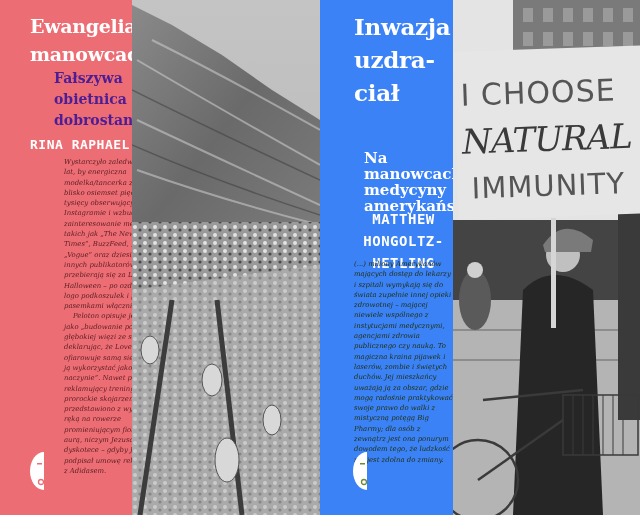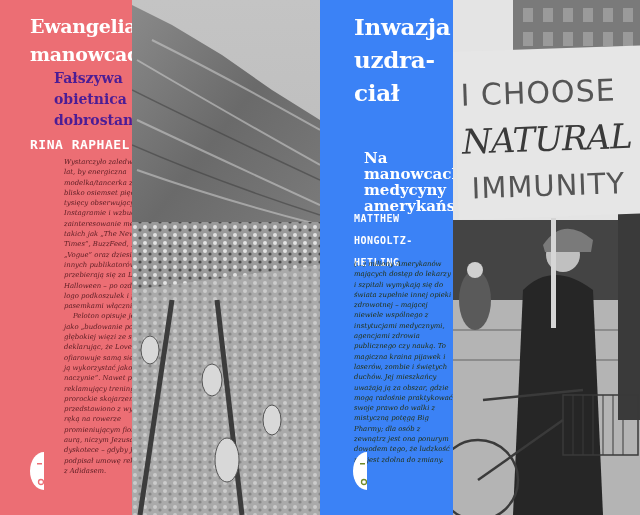--- a/index.html
+++ b/index.html
@@ -18,21 +18,21 @@
   .pink .subtitle { position: absolute; left: 30px; top: 68px; font-family: "DejaVu Serif", serif; font-weight: bold; color: #4c1d95; font-size: 14px; line-height: 21px; margin-left: 24px; }
   .author { font-family: "DejaVu Sans Mono", "Liberation Mono", monospace; font-weight: bold; color: #fff; letter-spacing: 0.5px; }
   .pink .author { position: absolute; left: 30px; top: 137px; font-size: 13px; }
   .blurb { font-family: "DejaVu Serif", "Liberation Serif", serif; font-style: italic; font-size: 6.9px; line-height: 10.3px; }
   .pink .blurb { position: absolute; left: 30px; top: 157px; width: 102px; color: #5a1c22; margin-left: 34px; }
   .blurb p { margin: 0; }
   .blurb p + p { text-indent: 9px; }
 
   .green .title { position: absolute; left: 34px; top: 10px; font-size: 23px; line-height: 33px; }
   .green .subtitle { position: absolute; left: 44px; top: 150px; font-family: "DejaVu Serif", serif; font-weight: bold; color: #fff; font-size: 15px; line-height: 16px; }
-  .green .author { position: absolute; left: 34px; top: 208px; font-size: 10px; line-height: 22px; }
+  .green .author { position: absolute; left: 34px; top: 208px; font-size: 14px; line-height: 22px; text-align: center; }
   .green .blurb { position: absolute; left: 34px; top: 259px; width: 99px; color: #243010; }
 
   .logo { position: absolute; width: 14px; height: 38px; }
   .pink .logo { left: 30px; top: 452px; }
   .green .logo { left: 33px; top: 452px; }
 
   .sign { position: absolute; left: 0; top: 52px; width: 190px; height: 168px; background: #e6e6e6; transform: rotate(-2deg); transform-origin: top left; }
   .sign-line { position: absolute; left: 6px; font-family: "DejaVu Sans", sans-serif; color: #555; white-space: nowrap; }
   .sign-l1 { top: 26px; font-size: 30px; letter-spacing: 1px; }
   .sign-l2 { top: 70px; font-size: 34px; font-family: "DejaVu Serif", serif; font-style: italic; color: #3a3a3a; letter-spacing: -1px; }

